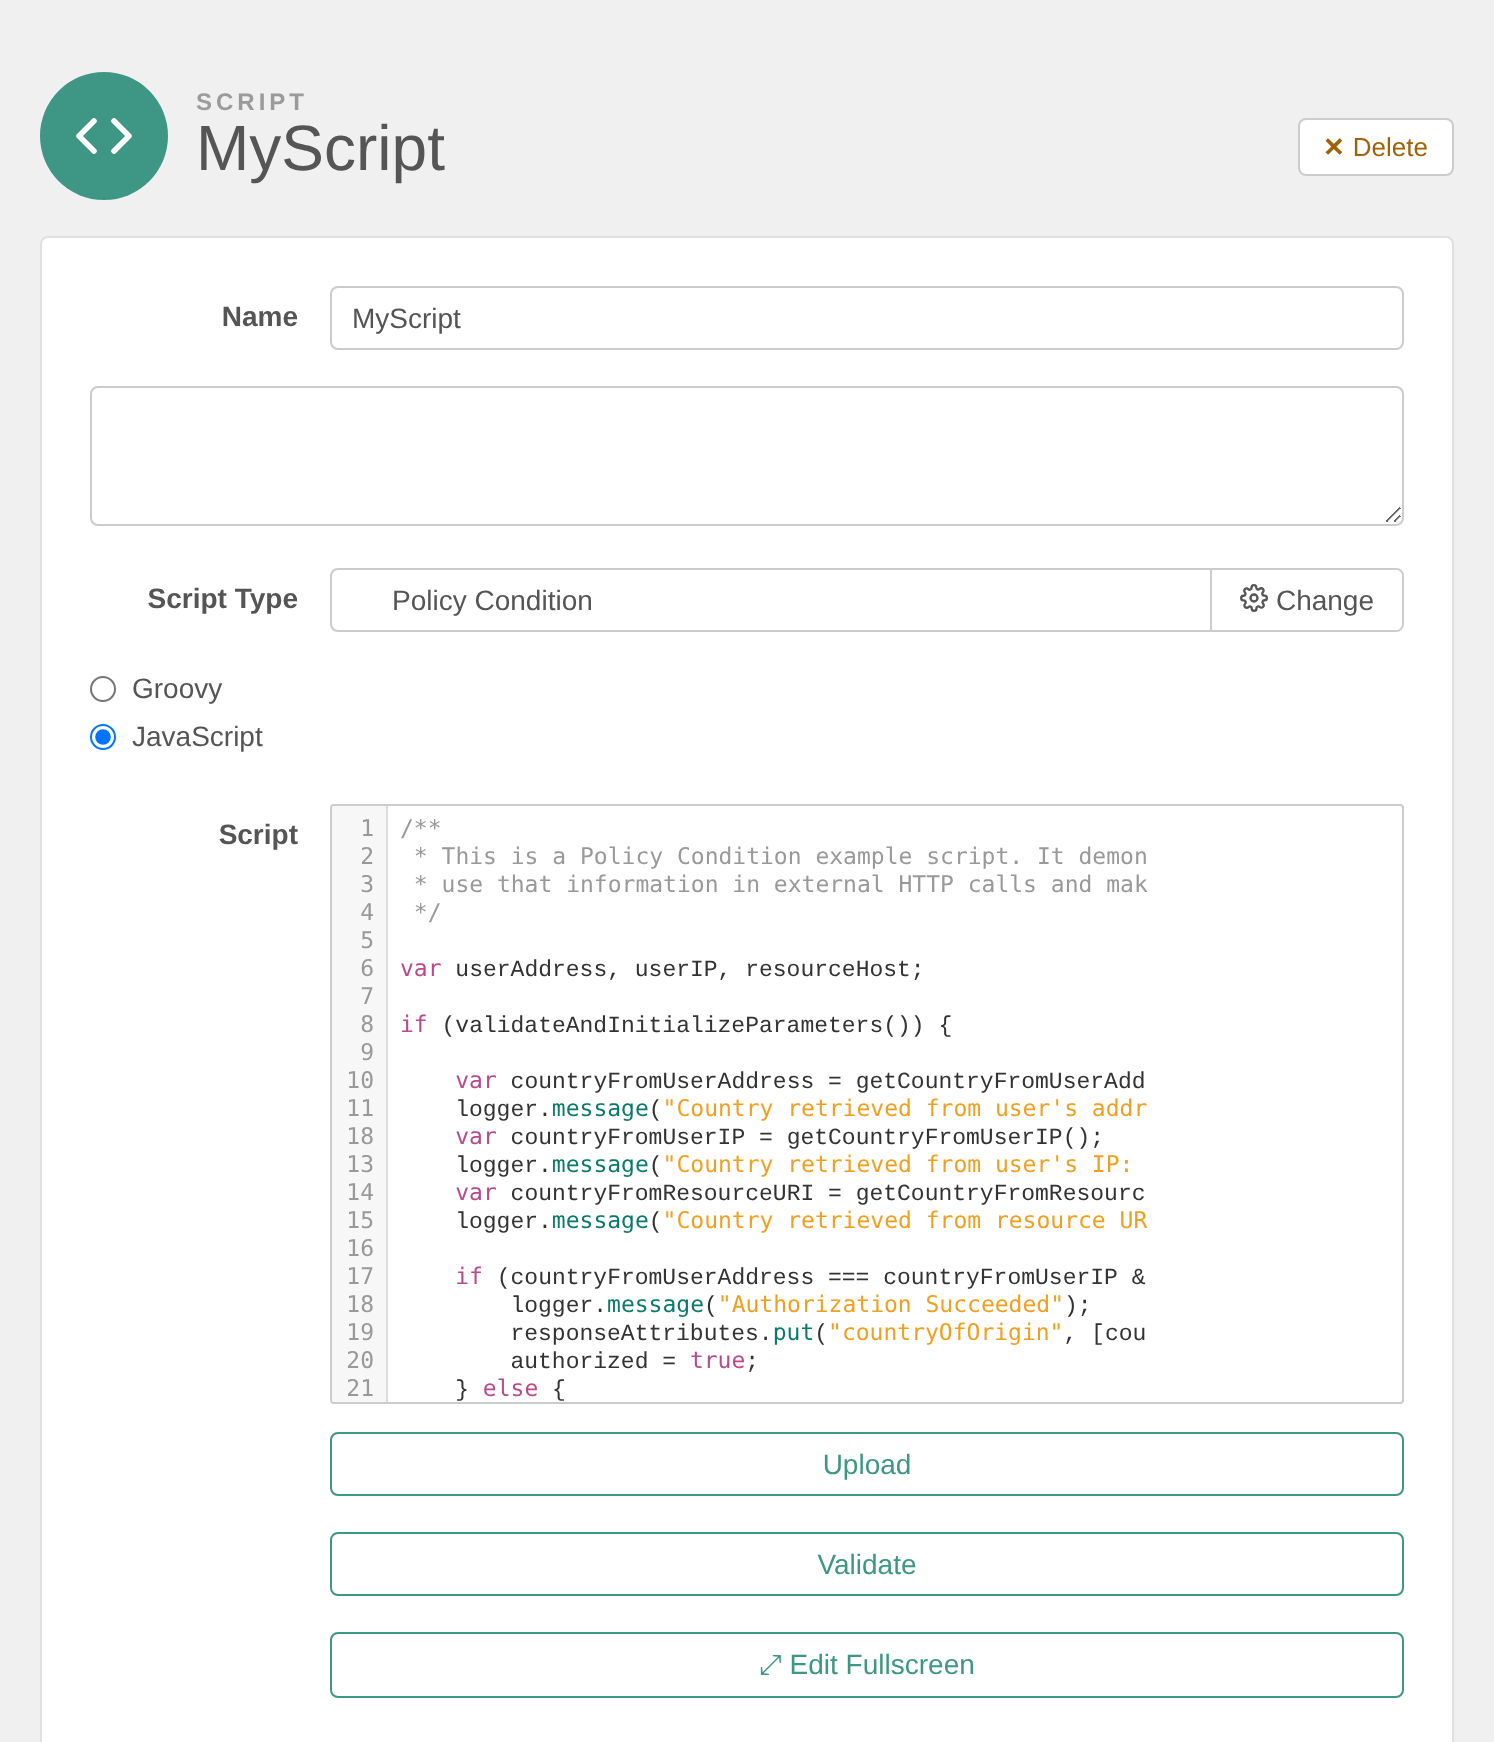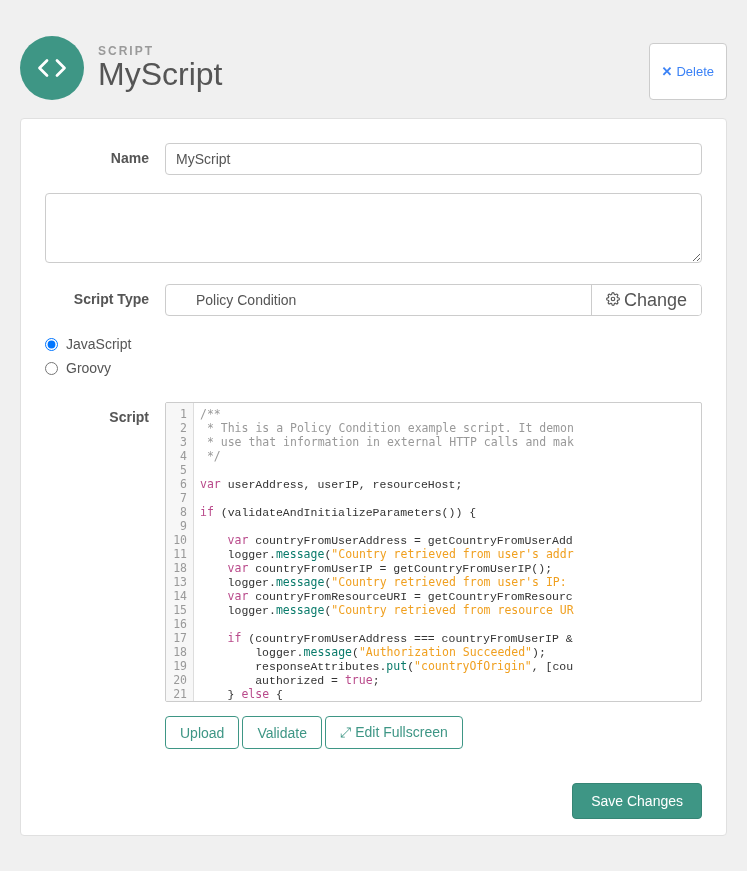--- a/index.html
+++ b/index.html
@@ -42,27 +42,27 @@
 }
 .header-title {
   font-size: 32px;
   font-weight: 400;
   color: #555;
   margin-top: -2px;
 }
 .delete-btn {
   position: absolute;
   right: 0;
-  bottom: 0;
+  bottom: 12px;
   background: #fff;
   border: 1px solid #ccc;
   border-radius: 4px;
-  padding: 20px 12px;
+  padding: 6px 12px;
   font-size: 13px;
-  color: #3b82f6;
+  color: #a16207;
   cursor: pointer;
 }
 .card {
   background: #fff;
   border: 1px solid #e0e0e0;
   border-radius: 4px;
   padding: 24px 24px 16px 24px;
 }
 .form-row {
   display: flex;
@@ -104,21 +104,21 @@
   font-size: 14px;
   color: #555;
   background: #fff;
   font-family: inherit;
 }
 .input-group .change-btn {
   border: none;
   border-left: 1px solid #ccc;
   background: #fff;
   padding: 0 14px;
-  font-size: 18px;
+  font-size: 14px;
   color: #555;
   cursor: pointer;
   display: flex;
   align-items: center;
 }
 .radio-group { padding-top: 2px; }
 .radio-item {
   display: flex;
   align-items: center;
   margin-bottom: 8px;
@@ -149,21 +149,22 @@
 .code { padding: 4px 6px; overflow: hidden; white-space: pre; }
 .code-line { height: 14px; white-space: pre; }
 .tok-comment { color: #999; }
 .tok-keyword { color: #b94a8b; }
 .tok-string { color: #f0a020; }
 .tok-prop { color: #0a7b6b; }
 .tok-text { color: #333; font-family: Liberation Mono, monospace; }
 .btn-row {
   margin-top: 14px;
   display: flex;
-  gap: 3px;
+  gap: 18px;
+  flex-direction: column;
 }
 .btn-outline {
   border: 1px solid #3e9685;
   color: #3e9685;
   background: #fff;
   border-radius: 4px;
   padding: 7px 14px;
   font-size: 14px;
   cursor: pointer;
 }
@@ -236,26 +237,26 @@
             <span>Change</span>
           </button>
         </div>
       </div>
     </div>
 
     <div class="form-row">
       <div class="form-field">
         <div class="radio-group">
           <label class="radio-item">
+            <input type="radio" name="lang" style="">
+            <span>Groovy</span>
+          </label>
+          <label class="radio-item">
             <input type="radio" name="lang" checked="" style="">
             <span>JavaScript</span>
-          </label>
-          <label class="radio-item">
-            <input type="radio" name="lang" style="">
-            <span>Groovy</span>
           </label>
         </div>
       </div>
     </div>
 
     <div class="form-row">
       <div class="form-label">Script</div>
       <div class="form-field">
         <div class="code-editor">
           <div class="gutter" id="gutter">

